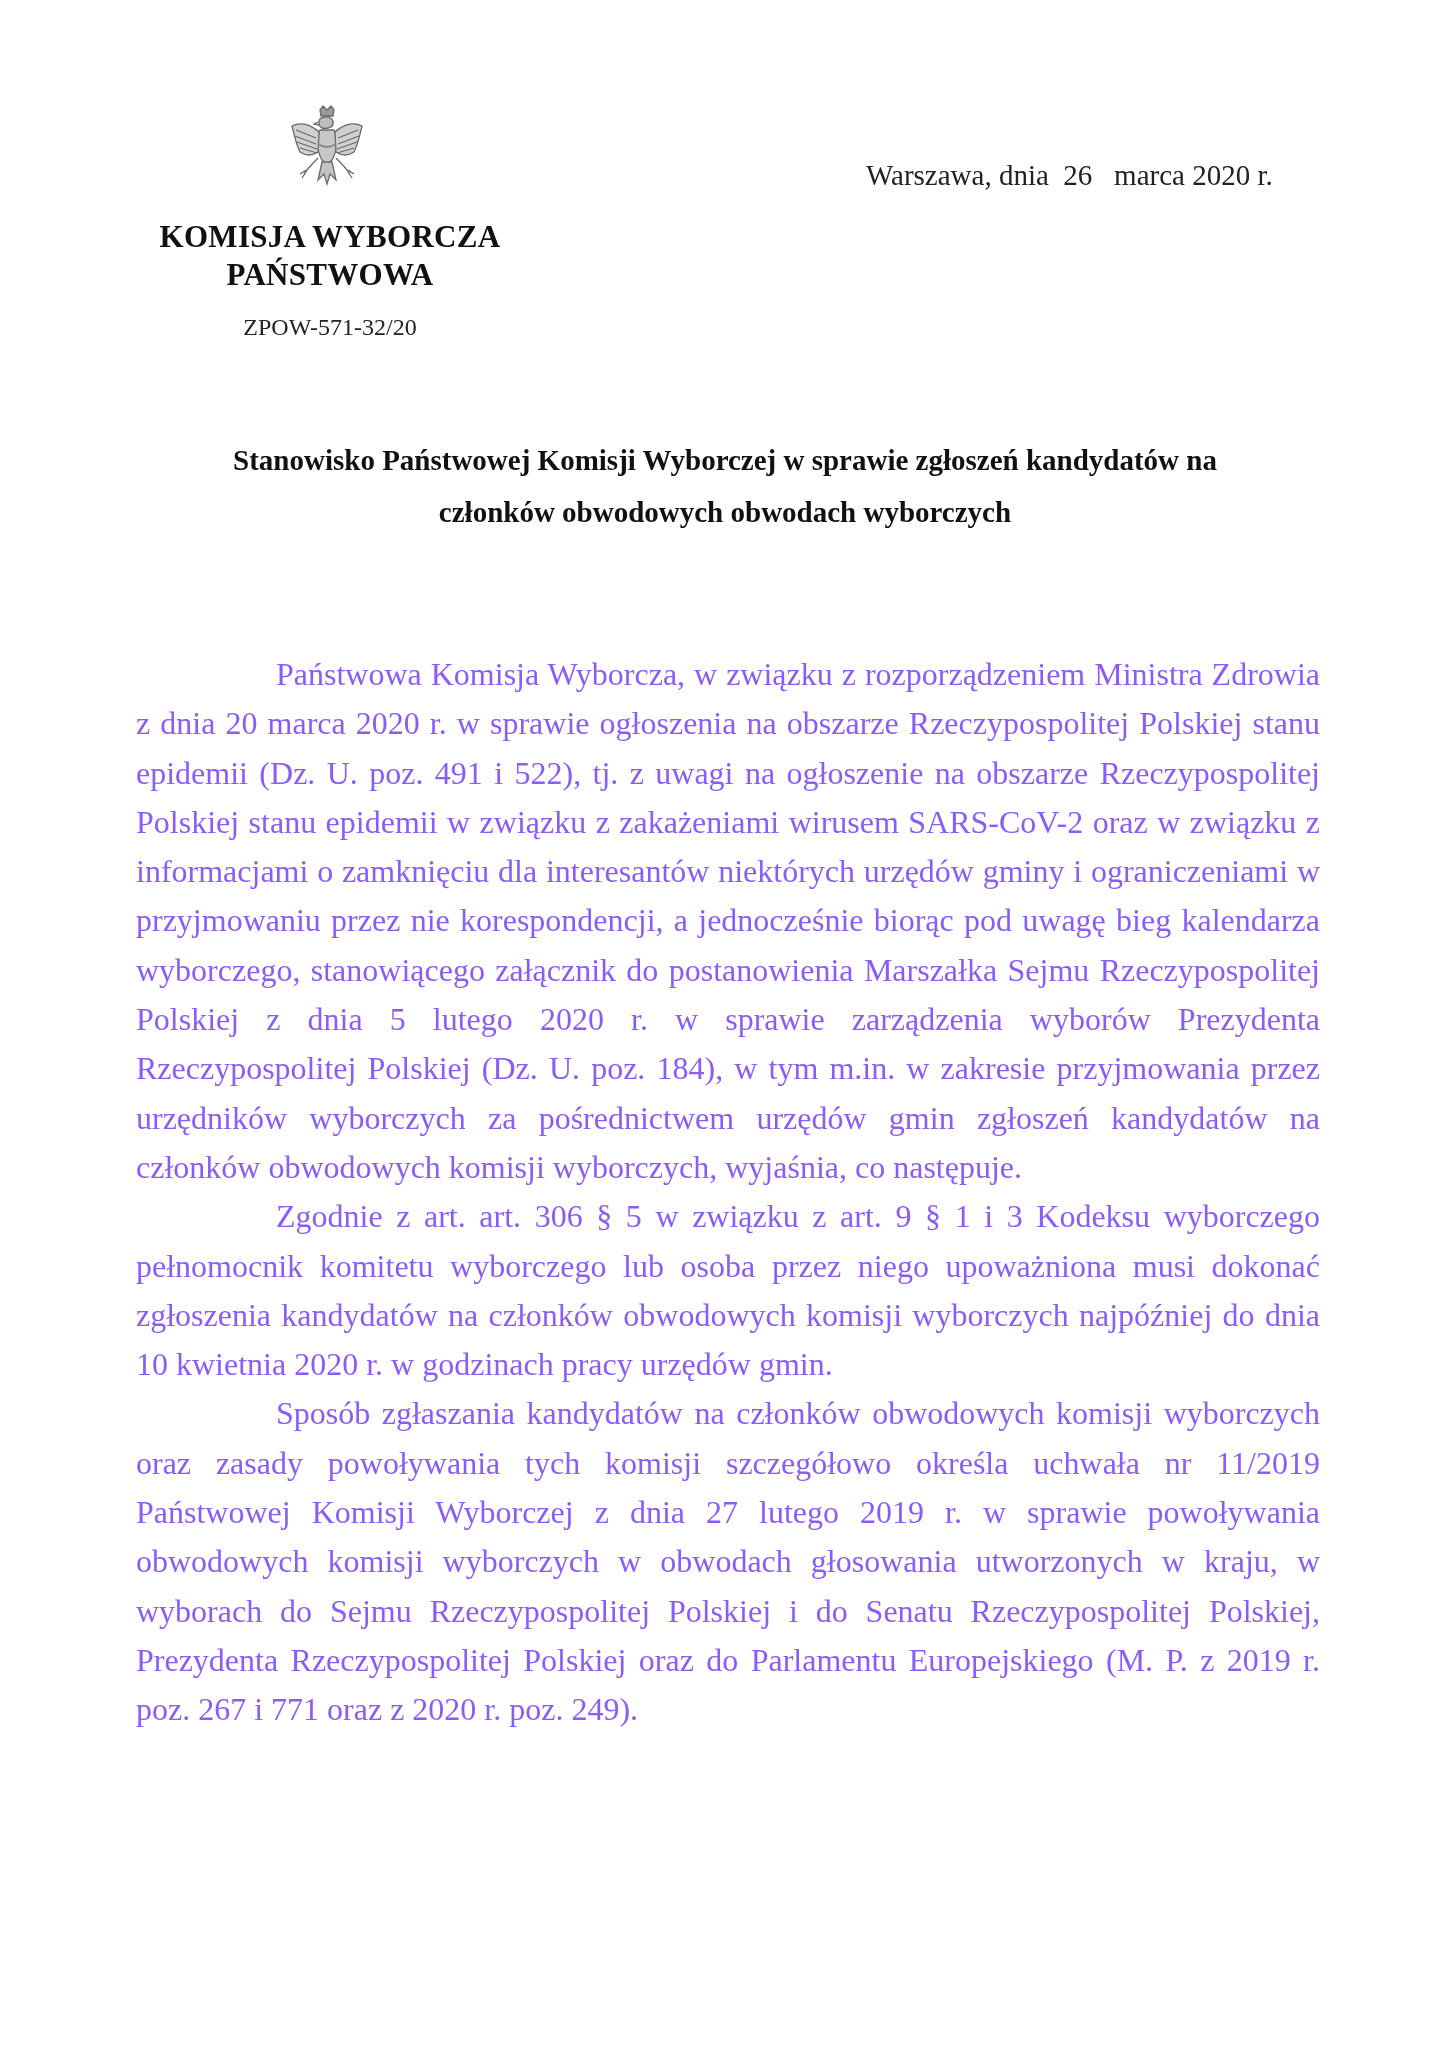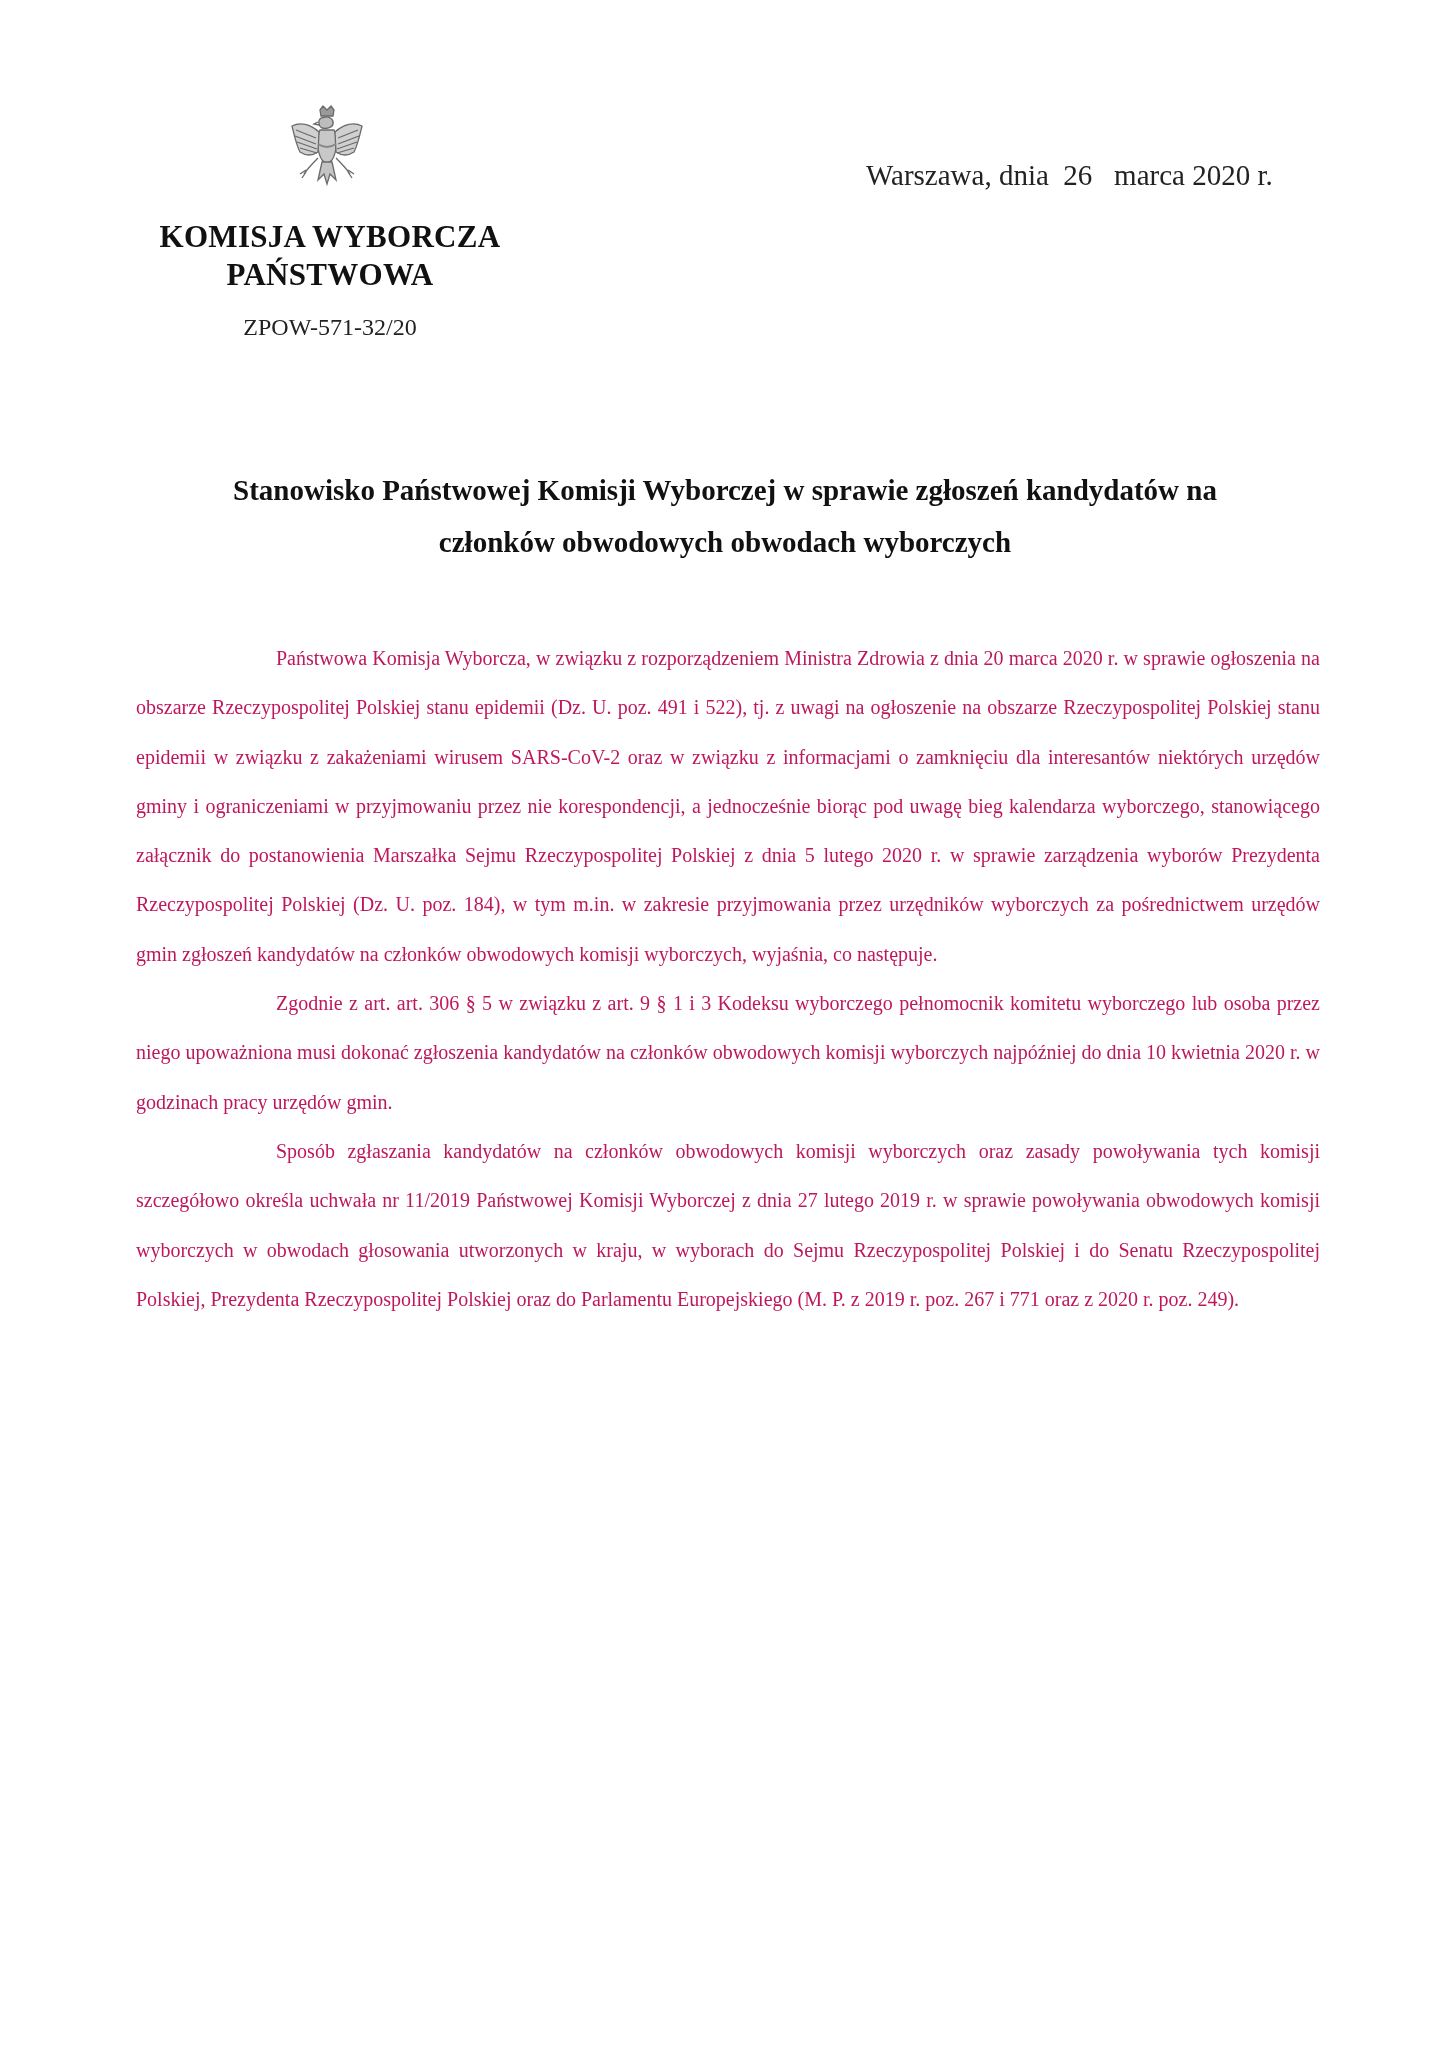--- a/index.html
+++ b/index.html
@@ -57,38 +57,38 @@
       top: 158px;
       font-size: 29px;
       line-height: 34px;
       color: #222;
       white-space: pre;
     }
     
     .doc-title {
       position: absolute;
       left: 160px;
-      top: 464px;
+      top: 434px;
       width: 1130px;
       text-align: center;
       font-weight: bold;
       font-size: 29px;
       line-height: 52px;
       color: #111;
     }
     .doc-title span { display: block; }
     
     .doc-body {
       position: absolute;
       left: 136px;
-      top: 634px;
+      top: 650px;
       width: 1184px;
-      font-size: 20px;
+      font-size: 32px;
       line-height: 49.3px;
-      color: #be185d;
+      color: #8b5cf6;
     }
     .doc-body p {
       margin: 0;
       text-align: justify;
       text-indent: 140px;
     }
     .doc-body p + p { margin-top: 0; }
   </style>
 </head>
 <body>

